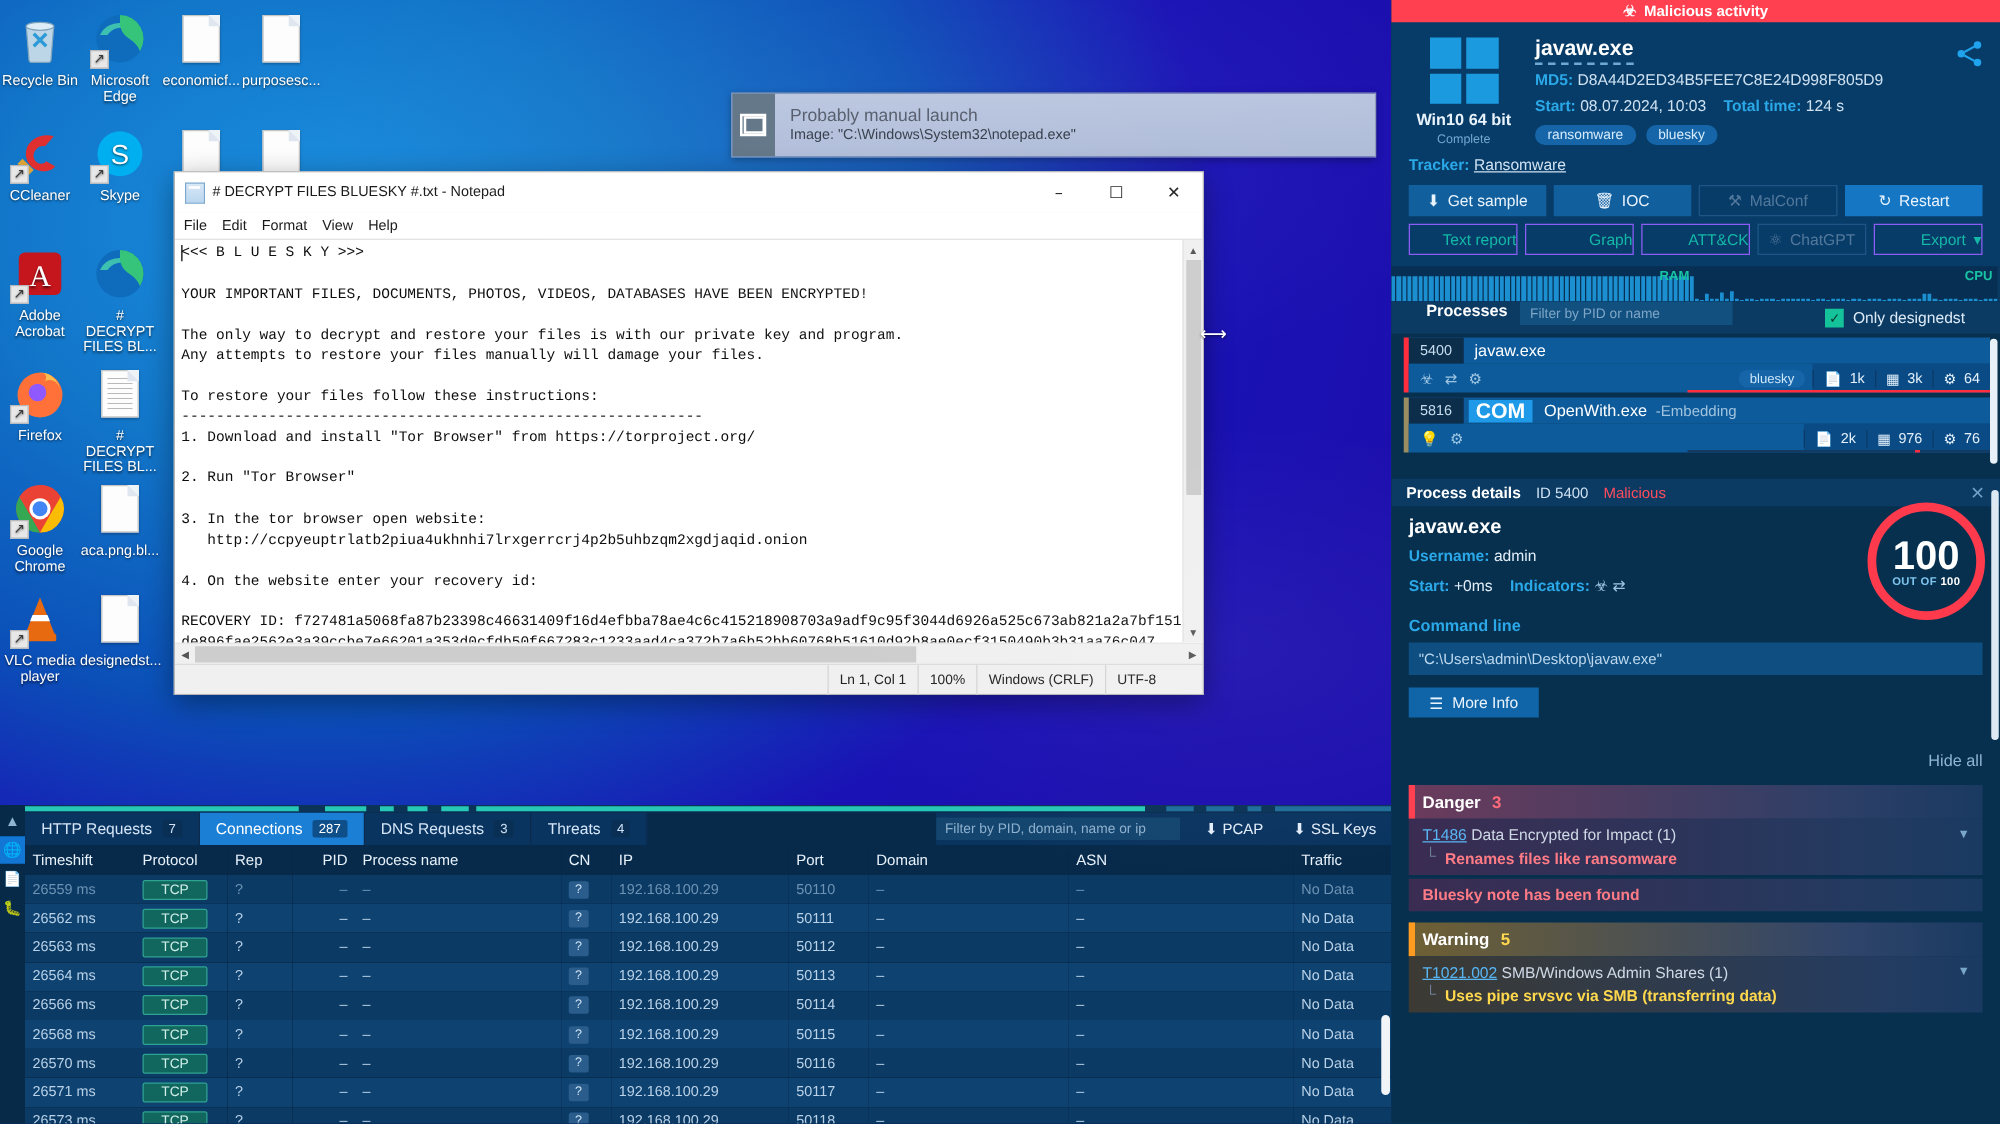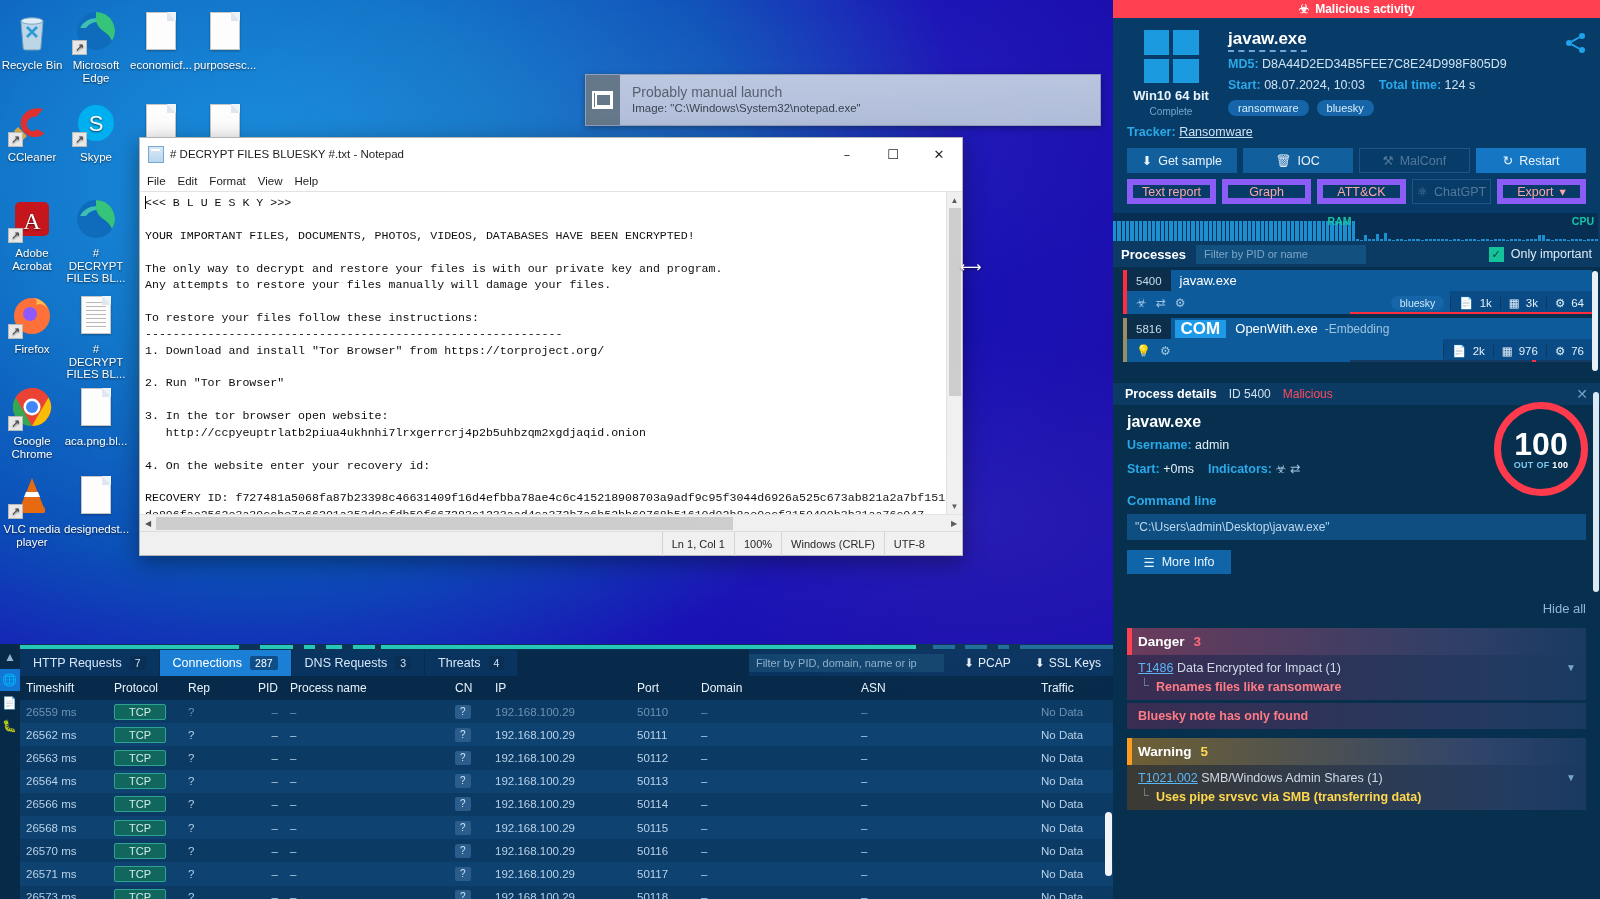--- a/index.html
+++ b/index.html
@@ -270,35 +270,35 @@
   #tracker{padding:6px 14px 0 14px;font-size:12.5px;color:#cfe2f2;background:#083c68;}
   #tracker .k{color:#2aa8e8;font-weight:bold;}
   #tracker a{color:#cfe2f2;text-decoration:underline;}
 
   #btnrow1,#btnrow2{display:flex;gap:6px;padding:9px 14px 0 14px;background:#083c68;}
   #btnrow2{padding-top:6px;padding-bottom:9px;}
   .abtn{
     flex:1 1 0;height:25px;display:flex;align-items:center;justify-content:center;gap:6px;
     background:#125f9e;color:#eaf4fd;font-size:12.5px;border:none;
   }
-  .abtn.ghost{background:transparent;border:6px solid #8b5cf6;color:#fca5a5;}
+  .abtn.ghost{background:transparent;border:1px solid #8b5cf6;color:#14b8a6;justify-content:flex-end;}
   .abtn.dim{background:transparent;border:1px solid #1d5686;color:#52789c;}
   .abtn.primary{background:#1576c4;}
 
   #graphs{height:28px;display:flex;background:#072f53;position:relative;}
   #graphs .g{flex:1 1 0;position:relative;height:28px;overflow:hidden;}
   #graphs .g.cpu{border-right:2px solid #0b3a63;}
   #graphs .glbl{position:absolute;top:2px;font-size:10.5px;color:#19c4a5;font-weight:bold;}
   #graphs .cpu .glbl{right:4px;}
   #graphs .ram .glbl{right:4px;}
   .bars{position:absolute;left:0;bottom:0;width:100%;height:100%;display:flex;align-items:flex-end;gap:1px;}
   .bars i{flex:1 1 0;background:#1b8fd0;display:block;}
 
   #prochdr{
-    height:26px;background:#0b3a63;display:flex;align-items:center;padding:0 8px;gap:10px;
+    height:26px;background:#0b3a63;display:flex;padding:0 28px;gap:10px;
   }
   #prochdr .ttl{color:#fff;font-size:13px;font-weight:bold;}
   #proc-filter{
     flex:0 0 170px;height:19px;background:#11507f;color:#7fa6c7;font-size:11px;
     display:flex;align-items:center;padding-left:8px;
   }
   #prochdr .oi{margin-left:auto;display:flex;align-items:center;gap:7px;color:#dbeaf7;font-size:12.5px;}
   #prochdr .cbx{width:15px;height:15px;background:#15c39a;color:#073;display:flex;align-items:center;justify-content:center;font-size:11px;color:#053b2c;}
 
   #proclist{background:#07304f;padding:3px 0 0 0;position:relative;height:116px;overflow:hidden;}
@@ -1113,21 +1113,21 @@
         </div>
       <span class="glbl">CPU</span>
     </div>
   </div>
 
   <div id="prochdr">
     <span class="ttl">Processes</span>
     <div id="proc-filter">Filter by PID or name</div>
     <div class="oi">
       <span class="cbx">✓</span>
-      <span>Only important</span>
+      <span>Only designedst</span>
     </div>
   </div>
 
   <div id="proclist">
     <div class="prow">
       <div class="accent" style="background:#ff2d3e"></div>
       <div class="top">
         <span class="pid">5400</span>
         <span class="pname">javaw.exe</span>
       </div>
@@ -1233,21 +1233,21 @@
     </div>
     <div class="inc d">
       <span class="chev">▼</span>
       <div class="ttl">
         <a href="#">T1486</a>
         <span>Data Encrypted for Impact (1)</span>
       </div>
       <div class="sub">Renames files like ransomware</div>
     </div>
     <div class="inc d">
-      <div class="ttl" style="color:#ff7b85;font-weight:bold">Bluesky note has only found</div>
+      <div class="ttl" style="color:#ff7b85;font-weight:bold">Bluesky note has been found</div>
     </div>
 
     <div class="sec-head warn">
       <div class="bar"></div>
       <span class="nm">Warning</span>
       <span class="ct">5</span>
     </div>
     <div class="inc w">
       <span class="chev">▼</span>
       <div class="ttl">

